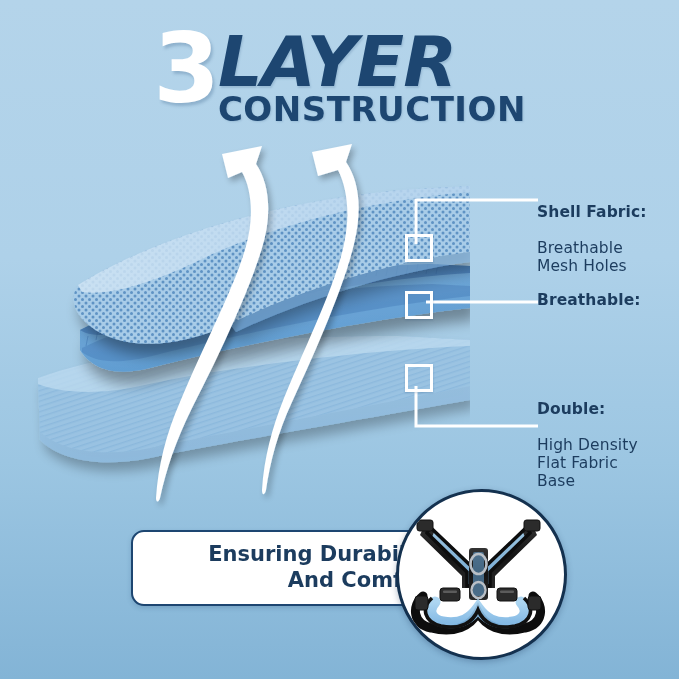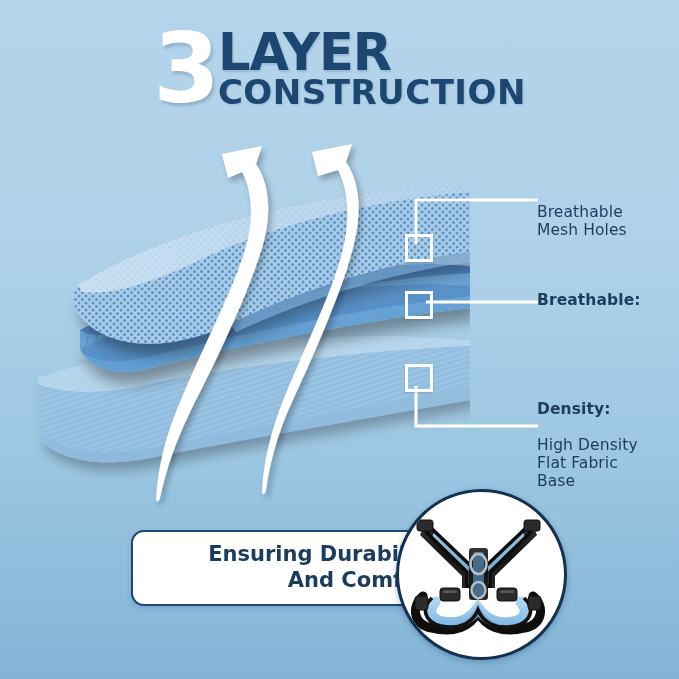--- a/index.html
+++ b/index.html
@@ -24,24 +24,25 @@
   }
   .big3{
     font-size:96px;line-height:0.86;font-weight:bold;color:#ffffff;
     letter-spacing:-4px;
     text-shadow:2px 3px 3px rgba(60,100,140,0.30);
     font-family:"DejaVu Sans", sans-serif;
     margin-top:-2px;
   }
   .title-stack{display:flex;flex-direction:column;align-items:flex-start;}
   .layer-word{
-    font-size:51px;line-height:0.92;font-weight:bold;color:#1d4671;
+    font-size:70px;line-height:0.92;font-weight:bold;color:#1d4671;
     letter-spacing:-1px;
     font-family:"DejaVu Sans", sans-serif;
     text-shadow:1px 2px 2px rgba(60,100,140,0.22);
+    font-style:italic;
   }
   .construction-word{
     font-size:34px;line-height:1.0;font-weight:bold;color:#1d4671;
     letter-spacing:0.5px;margin-top:-2px;
     font-family:"DejaVu Sans", sans-serif;
     text-shadow:1px 1px 2px rgba(60,100,140,0.20);
   }
 
   
   .fabric{position:absolute;left:0;top:140px;width:470px;height:370px;}
@@ -236,20 +237,21 @@
                C350,76 348,50 338,30 L318,36 Z"></path>
     </g>
   </svg>
 
   <div>
     <svg class="callout-line" style="left:408px;top:196px;width:130px;height:58px;overflow:visible">
       <polyline points="8,48 8,4 130,4" fill="none" stroke="#ffffff" stroke-width="3"></polyline>
     </svg>
     <div class="callout-sq" style="left:405px;top:234px;"></div>
     <div class="callout-text" style="left:537px;top:186px;">
+      <b>Shell Fabric:</b>
       <span>Breathable
 Mesh Holes</span>
     </div>
   </div>
 
   <div>
     <svg class="callout-line" style="left:408px;top:296px;width:130px;height:14px;overflow:visible">
       <polyline points="18,6 130,6" fill="none" stroke="#ffffff" stroke-width="3"></polyline>
     </svg>
     <div class="callout-sq" style="left:405px;top:291px;"></div>
@@ -257,21 +259,21 @@
       <b>Breathable:</b>
     </div>
   </div>
 
   <div>
     <svg class="callout-line" style="left:408px;top:364px;width:130px;height:72px;overflow:visible">
       <polyline points="8,22 8,62 130,62" fill="none" stroke="#ffffff" stroke-width="3"></polyline>
     </svg>
     <div class="callout-sq" style="left:405px;top:364px;"></div>
     <div class="callout-text" style="left:537px;top:383px;">
-      <b>Density:</b>
+      <b>Double:</b>
       <span>High Density
 Flat Fabric
 Base</span>
     </div>
   </div>
 
   <div class="banner">
     <div class="banner-text">Ensuring Durability
 And Comfort</div>
   </div>

